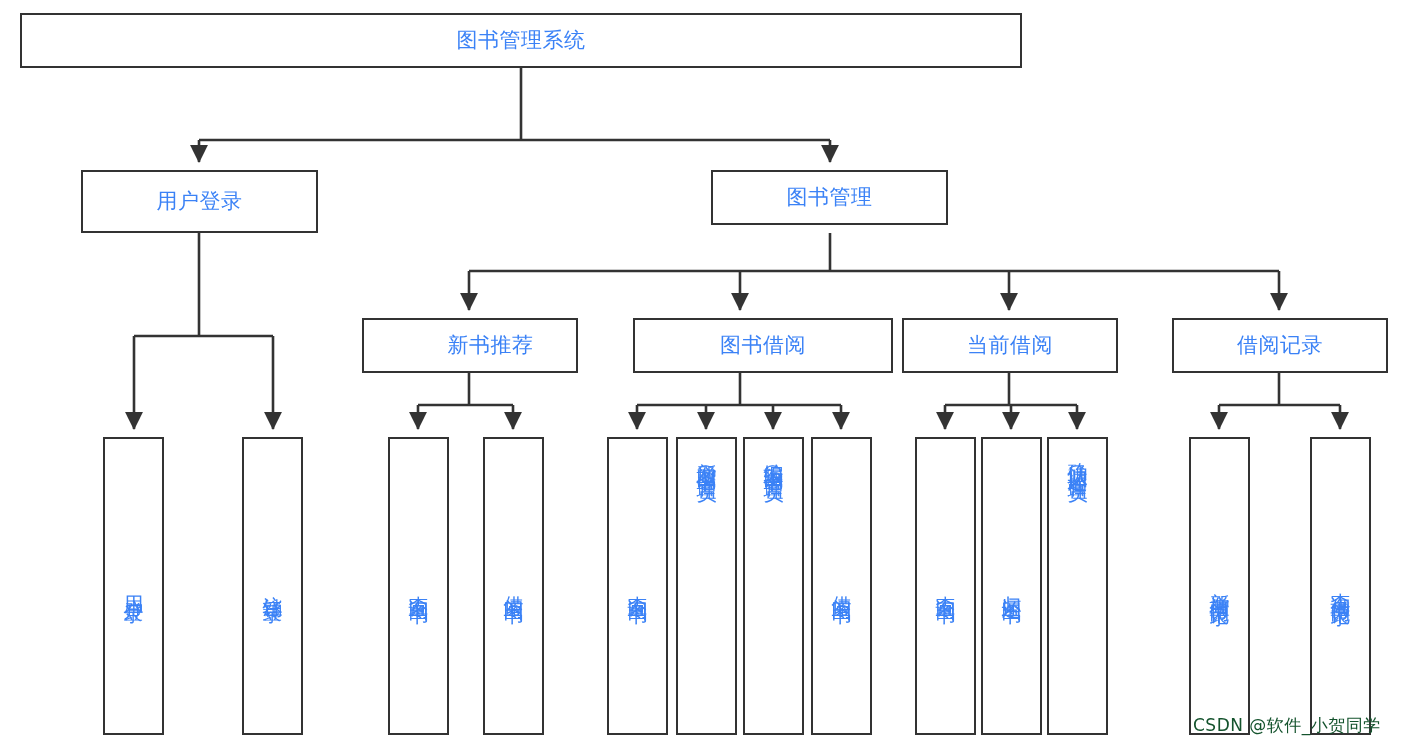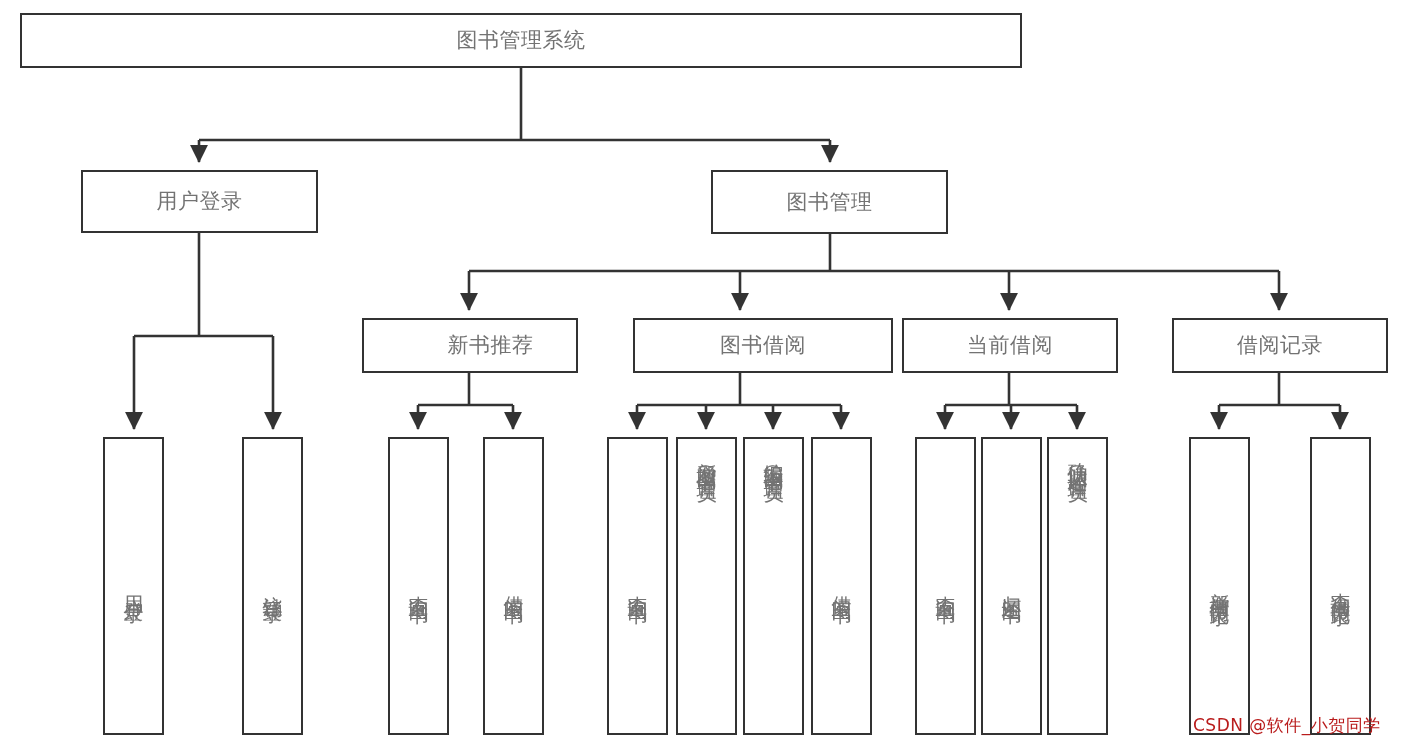--- a/index.html
+++ b/index.html
@@ -32,21 +32,21 @@
     display: flex;
     align-items: center;
     justify-content: center;
     color: #1a1a1a;
   }
   .node-label {
     font-size: 21px;
     line-height: 1.15;
     letter-spacing: 0.5px;
     white-space: nowrap;
-    color: #737373;
+    color: #3b82f6;
   }
   .node.vertical {
     align-items: flex-start;
     justify-content: center;
     padding-top: 8px;
   }
   .node.vertical .node-label {
     writing-mode: vertical-rl;
     text-orientation: upright;
     white-space: nowrap;
@@ -55,21 +55,21 @@
   }
   .node.vertical.centered {
     align-items: center;
     padding-top: 0;
   }
   #watermark {
     position: absolute;
     left: 1193px;
     top: 714px;
     font-size: 17px;
-    color: #b91c1c;
+    color: #14532d;
     letter-spacing: 0.5px;
     white-space: nowrap;
     font-family: "DejaVu Sans", sans-serif;
   }
 </style>
 </head>
 <body>
 
 <div id="canvas">
 
@@ -124,21 +124,21 @@
     </g>
   </svg>
 
   <div class="node" style="left:20px; top:13px; width:1002px; height:55px;">
     <span class="node-label">图书管理系统</span>
   </div>
 
   <div class="node" style="left:81px; top:170px; width:237px; height:63px;">
     <span class="node-label">用户登录</span>
   </div>
-  <div class="node" style="left:711px; top:170px; width:237px; height:64px;">
+  <div class="node" style="left:711px; top:170px; width:237px; height:55px;">
     <span class="node-label">图书管理</span>
   </div>
 
   <div class="node" style="left:362px; top:318px; width:216px; height:55px;padding-left:41px;">
     <span class="node-label">新书推荐</span>
   </div>
   <div class="node" style="left:633px; top:318px; width:260px; height:55px;">
     <span class="node-label">图书借阅</span>
   </div>
   <div class="node" style="left:902px; top:318px; width:216px; height:55px;">

